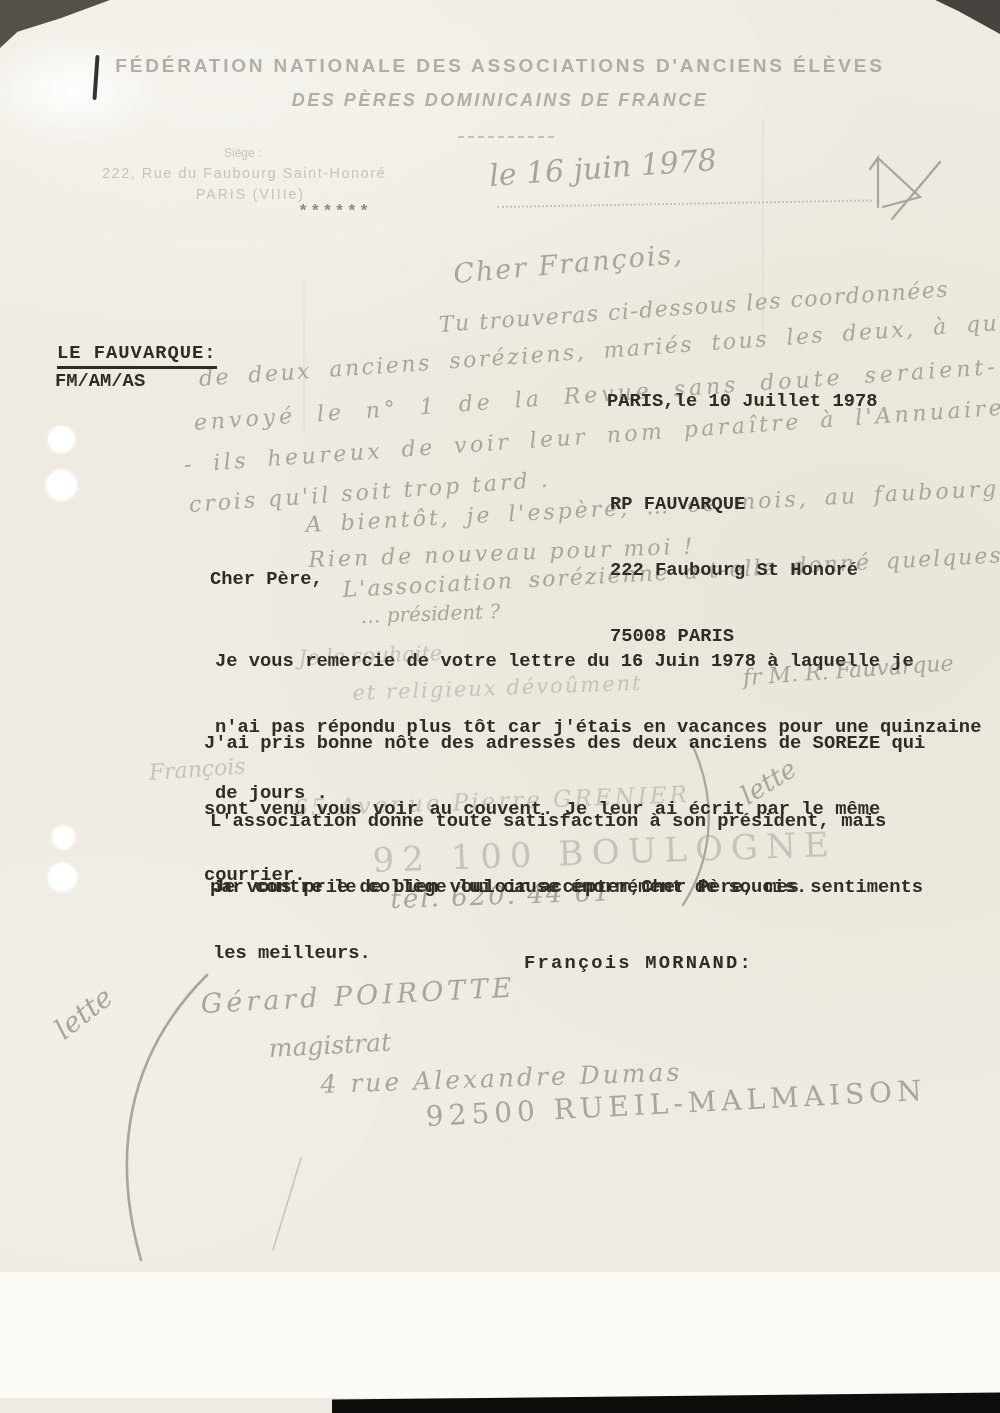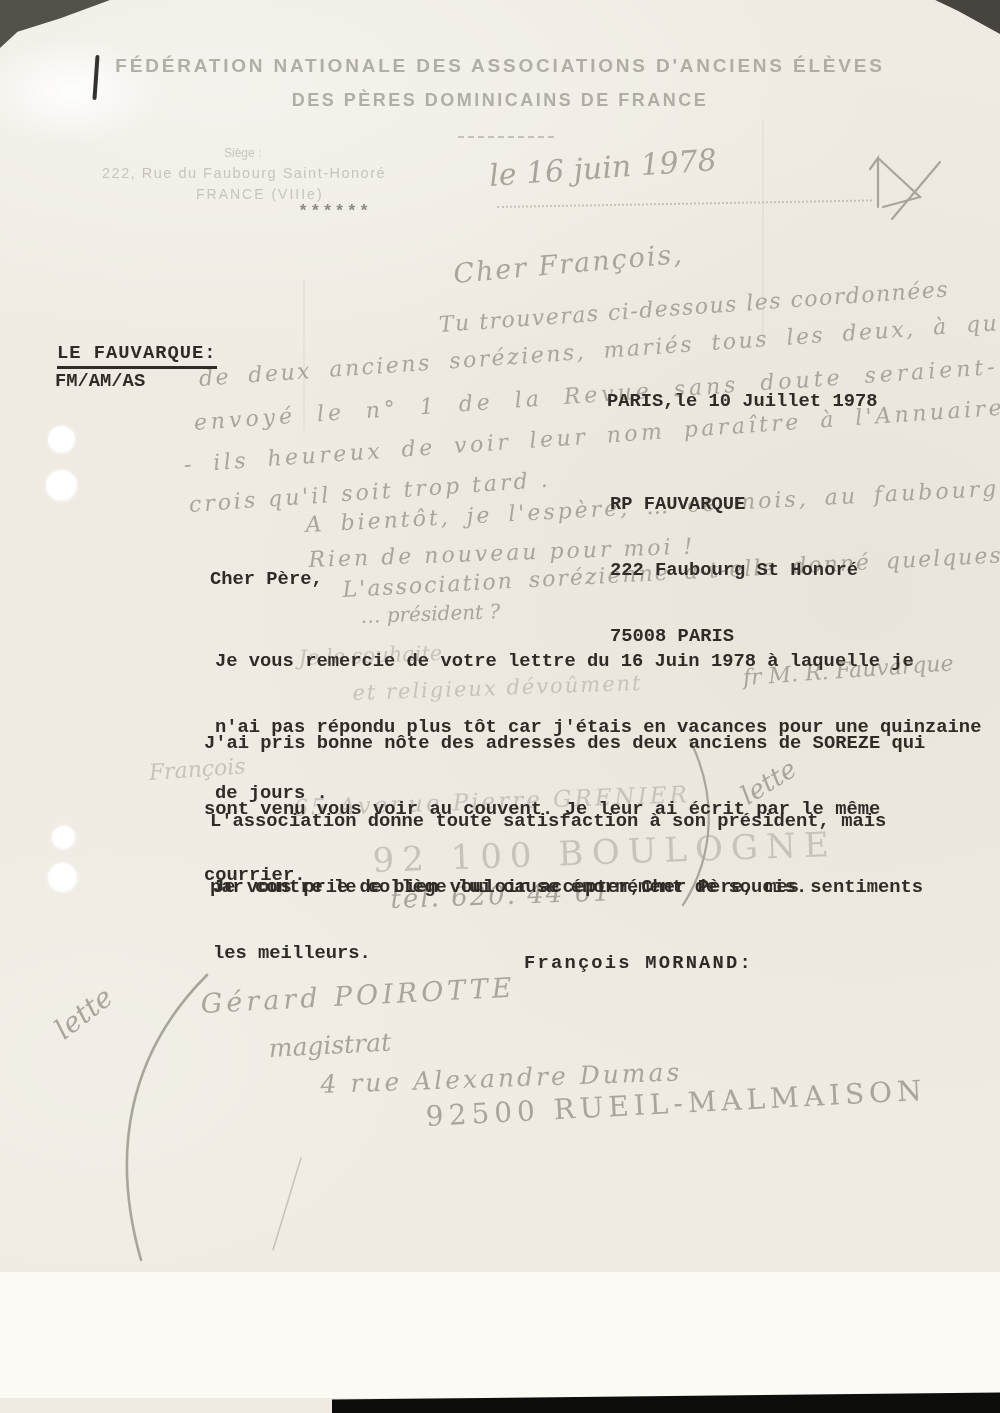--- a/index.html
+++ b/index.html
@@ -70,25 +70,25 @@
   <div class="strip-black"></div>
   <div class="staple"></div>
   <div class="hole" style="left:48px;top:426px;width:27px;height:27px;"></div>
   <div class="hole" style="left:46px;top:470px;width:31px;height:31px;"></div>
   <div class="hole" style="left:52px;top:826px;width:23px;height:23px;"></div>
   <div class="hole" style="left:48px;top:863px;width:29px;height:29px;"></div>
   <div class="fold" style="left:303px;top:280px;height:150px;"></div>
   <div class="fold" style="left:762px;top:120px;height:220px;"></div>
 
   <div class="lh lh-center" style="top:55px;font-size:19px;letter-spacing:2.8px;">FÉDÉRATION NATIONALE DES ASSOCIATIONS D'ANCIENS ÉLÈVES</div>
-  <div class="lh lh-center" style="top:90px;font-size:18px;letter-spacing:2.5px;">DES PÈRES DOMINICAINS DE FRANCE</div>
+  <div class="lh lh-center" style="top:90px;font-size:18px;letter-spacing:2.5px;font-style:italic;">DES PÈRES DOMINICAINS DE FRANCE</div>
   <div class="lh-sep" style="left:458px;top:136px;width:96px;"></div>
   <div class="lh-addr" style="left:224px;top:146px;font-size:12px;">Siège :</div>
   <div class="lh-addr" style="left:102px;top:165px;font-size:14.5px;letter-spacing:1.5px;">222, Rue du Faubourg Saint-Honoré</div>
-  <div class="lh-addr" style="left:196px;top:186px;font-size:14px;letter-spacing:2px;">FRANCE (VIIIe)</div>
+  <div class="lh-addr" style="left:196px;top:186px;font-size:14px;letter-spacing:2px;">PARIS (VIIIe)</div>
   <div class="tw-stars" style="left:298px;top:202px;">******</div>
 
   <div class="hw" style="left:488px;top:158px;font-size:30px;transform:rotate(-4deg);">le 16 juin 1978</div>
   <div class="hw-dotline" style="left:497px;top:206px;width:375px;transform:rotate(-1deg);"></div>
   <svg class="pencil" style="left:850px;top:145px;" width="100" height="85">
     <path d="M20,24 L28,13 L28,62 M28,13 L70,52 L33,62"></path>
     <line x1="90" y1="17" x2="42" y2="74"></line>
   </svg>
   <div class="hw" style="left:452px;top:258px;font-size:27px;transform:rotate(-5deg);letter-spacing:2px;">Cher François,</div>
   <div class="hw" style="left:438px;top:312px;font-size:22px;transform:rotate(-4deg);letter-spacing:1.5px;">Tu trouveras ci-dessous les coordonnées</div>

